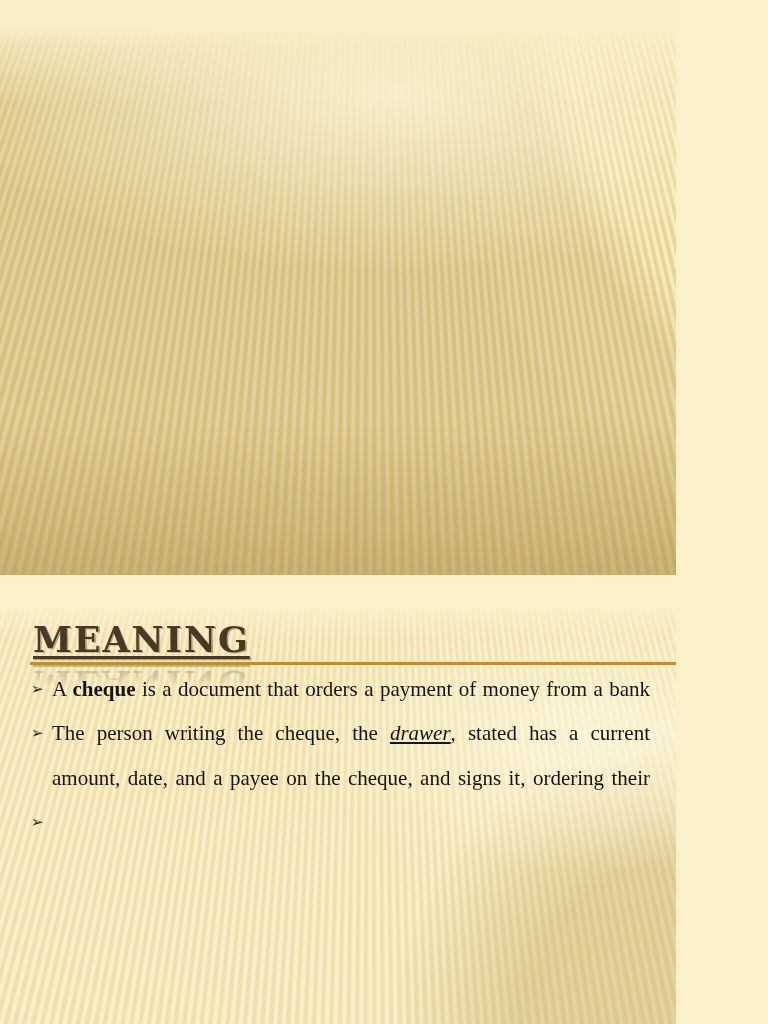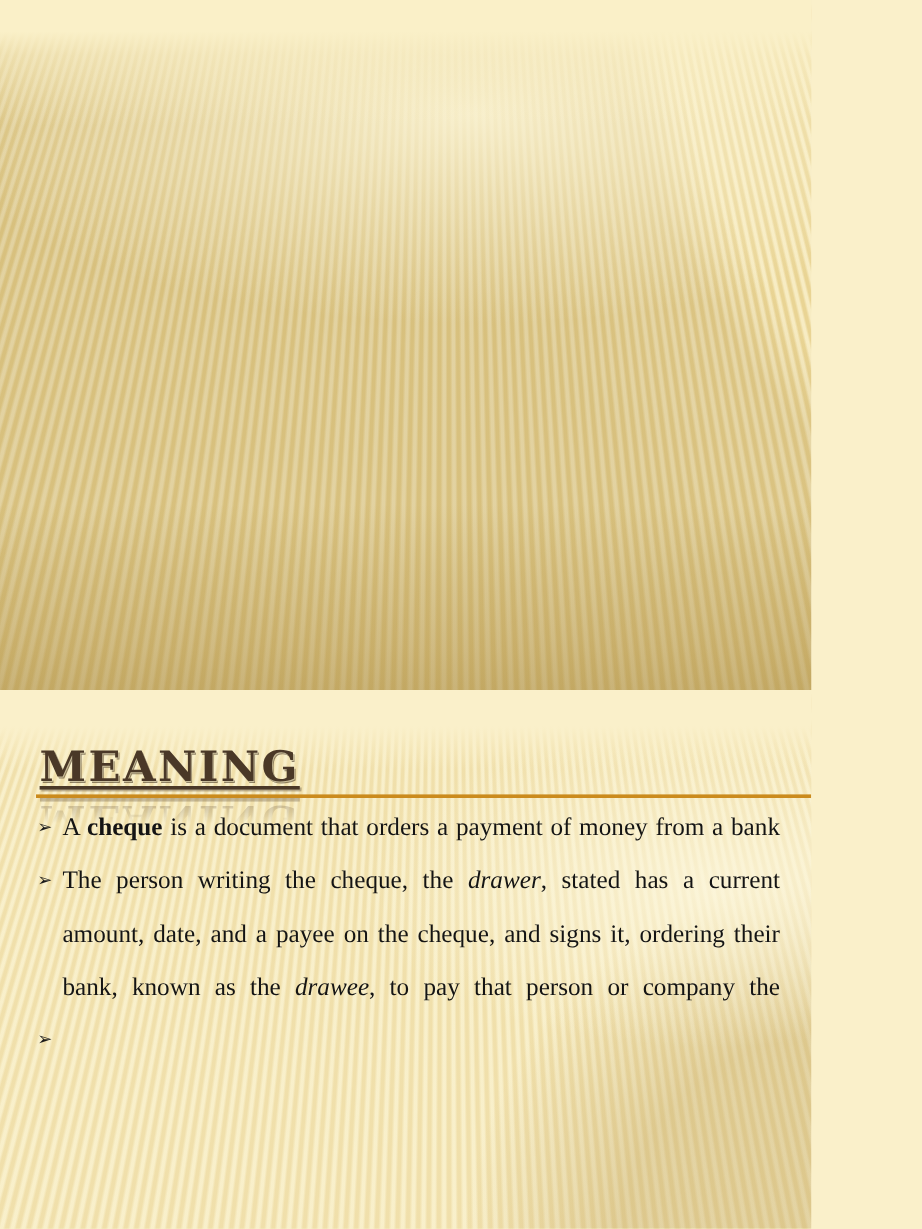--- a/index.html
+++ b/index.html
@@ -120,35 +120,34 @@
   }
   .line.last { text-align-last: left; }
   .bullet {
     position: absolute;
     left: 1px; top: 0;
     font-family: "DejaVu Sans", sans-serif;
     font-size: 15px;
     color: #1a1a1a;
   }
   .b { font-weight: bold; }
-  .i { font-style: italic; }
+  .i { font-style: italic; text-decoration: underline; }
 </style>
 </head>
 <body>
 
 <div class="viewer">
 
   <div class="page page1"></div>
 
   <div class="page page2">
     <div class="accent-line"></div>
     <div class="slide-title">MEANING</div>
     <div class="title-reflect" aria-hidden="true">MEANING</div>
     <div class="body-text" id="bullet-list">
         <div class="line"><span class="bullet">➢</span><span>A </span><span class="b">cheque</span><span> is a document that orders a payment of money from a bank</span></div>
         <div class="line"><span class="bullet">➢</span><span>The person writing the cheque, the </span><span class="i">drawer</span><span>, stated has a current</span></div>
         <div class="line"><span>amount, date, and a payee on the cheque, and signs it, ordering their</span></div>
-        <div class="line"><span>bank, known as the </span><span class="i">drawee</span><span>, to pay that person or company the</span></div>
         <div class="line"><span class="bullet">➢</span></div>
       </div>
   </div>
 
 </div>
 
 </body></html>

